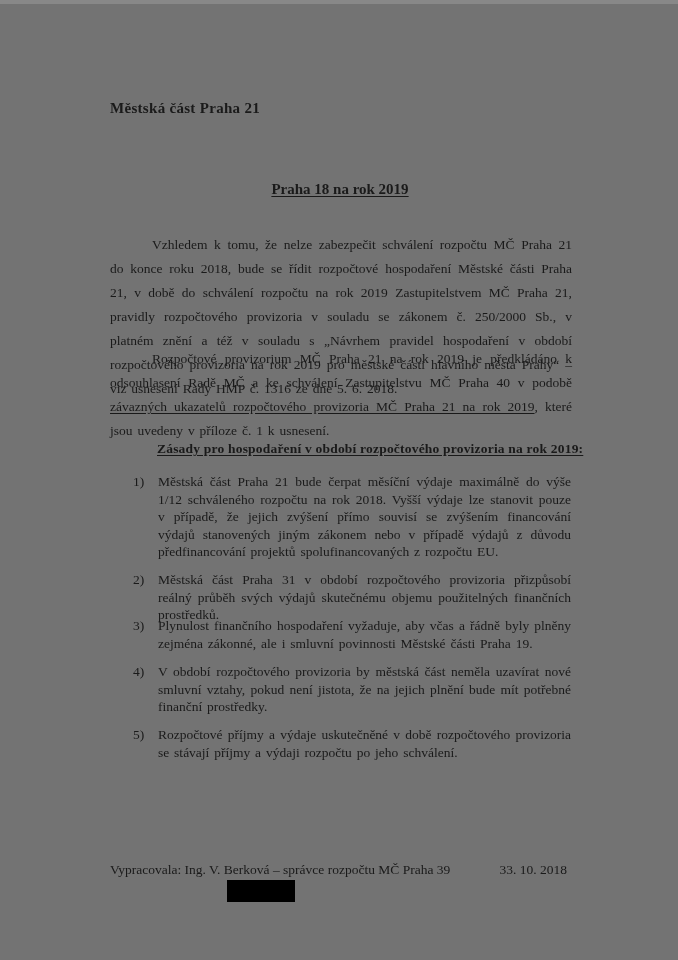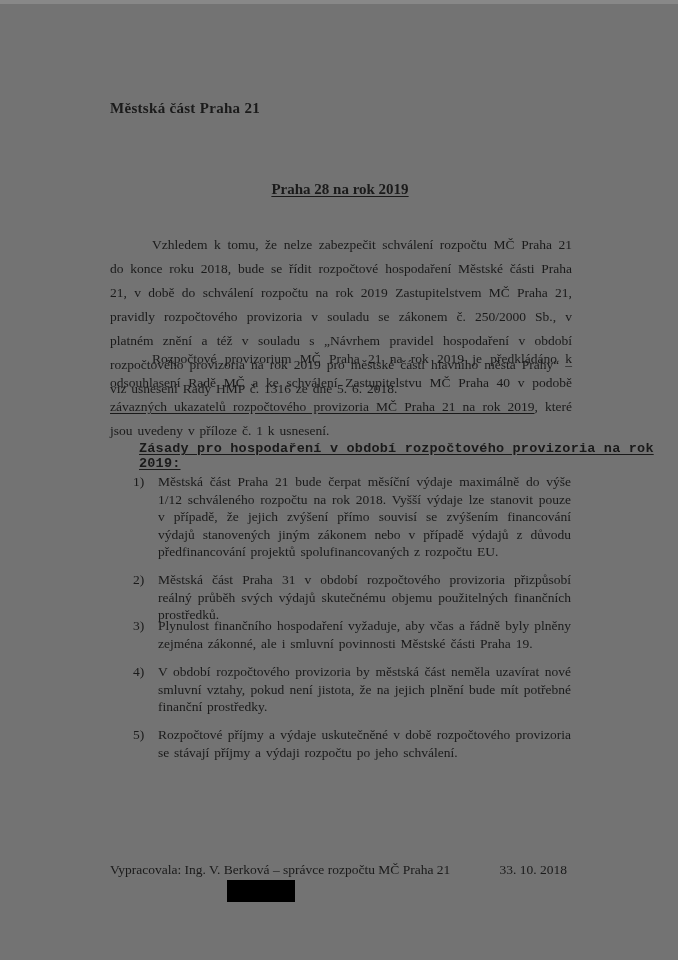--- a/index.html
+++ b/index.html
@@ -40,28 +40,27 @@
     line-height: 24px;
     text-align: justify;
     text-indent: 42px;
     word-spacing: 1.5px;
   }
   #para1 { top: 229px; }
   #para2 { top: 343px; }
   .u { text-decoration: underline; text-underline-offset: 2px; }
   .subheading {
     position: absolute;
-    left: 139px;
+    left: 157px;
     top: 437px;
     font-size: 13.5px;
     font-weight: bold;
     text-decoration: underline;
     text-underline-offset: 2px;
     letter-spacing: 0.2px;
-    font-family: Liberation Mono, monospace;
   }
   .list-item {
     position: absolute;
     left: 133px;
     width: 438px;
     display: flex;
     font-size: 13.5px;
     line-height: 17.6px;
     word-spacing: 1.5px;
   }
@@ -92,21 +91,21 @@
 </style>
 </head>
 <body>
 
 <div class="page">
 
   <div class="doc-header">Městská část Praha 21</div>
 
   <div class="doc-title">
     <br>
-    <span class="t-line">Praha 28 na rok 2019</span>
+    <span class="t-line">Praha 18 na rok 2019</span>
   </div>
 
   <div class="para" id="para1">Vzhledem k tomu, že nelze zabezpečit schválení rozpočtu MČ Praha 21 do konce roku 2018, bude se řídit rozpočtové hospodaření Městské části Praha 21, v době do schválení rozpočtu na rok 2019 Zastupitelstvem MČ Praha 21, pravidly rozpočtového provizoria v souladu se zákonem č. 250/2000 Sb., v platném znění  a též v souladu s „Návrhem pravidel hospodaření v období rozpočtového provizoria na rok 2019 pro městské části hlavního města Prahy“ – viz  usnesení Rady HMP č. 1316  ze dne 5. 6. 2018.</div>
 
   <div class="para" id="para2">
     <span>Rozpočtové provizorium MČ Praha 21 na rok 2019 je předkládáno k odsouhlasení Radě MČ a ke schválení Zastupitelstvu MČ Praha 40  v podobě </span><span class="u">závazných ukazatelů rozpočtového provizoria MČ Praha 21 na rok 2019</span><span>,  které jsou uvedeny v příloze č. 1 k usnesení.</span>
   </div>
 
   <div class="subheading">Zásady pro hospodaření v období rozpočtového provizoria na rok 2019:</div>
 
@@ -129,19 +128,19 @@
     <span class="num">4)</span>
     <span class="txt">V období rozpočtového provizoria by městská část neměla uzavírat nové smluvní vztahy, pokud není jistota, že na jejich plnění bude mít potřebné finanční prostředky.</span>
   </div>
 
   <div class="list-item" id="item5">
     <span class="num">5)</span>
     <span class="txt">Rozpočtové příjmy a výdaje uskutečněné v době rozpočtového provizoria se stávají příjmy a výdaji rozpočtu po jeho schválení.</span>
   </div>
 
   <div class="doc-footer">
-    <span>Vypracovala: Ing. V. Berková – správce rozpočtu MČ Praha 21</span>
+    <span>Vypracovala: Ing. V. Berková – správce rozpočtu MČ Praha 39</span>
     <span class="date">33. 10. 2018</span>
   </div>
 
   <div class="redaction"></div>
 
 </div>
 
 </body></html>

